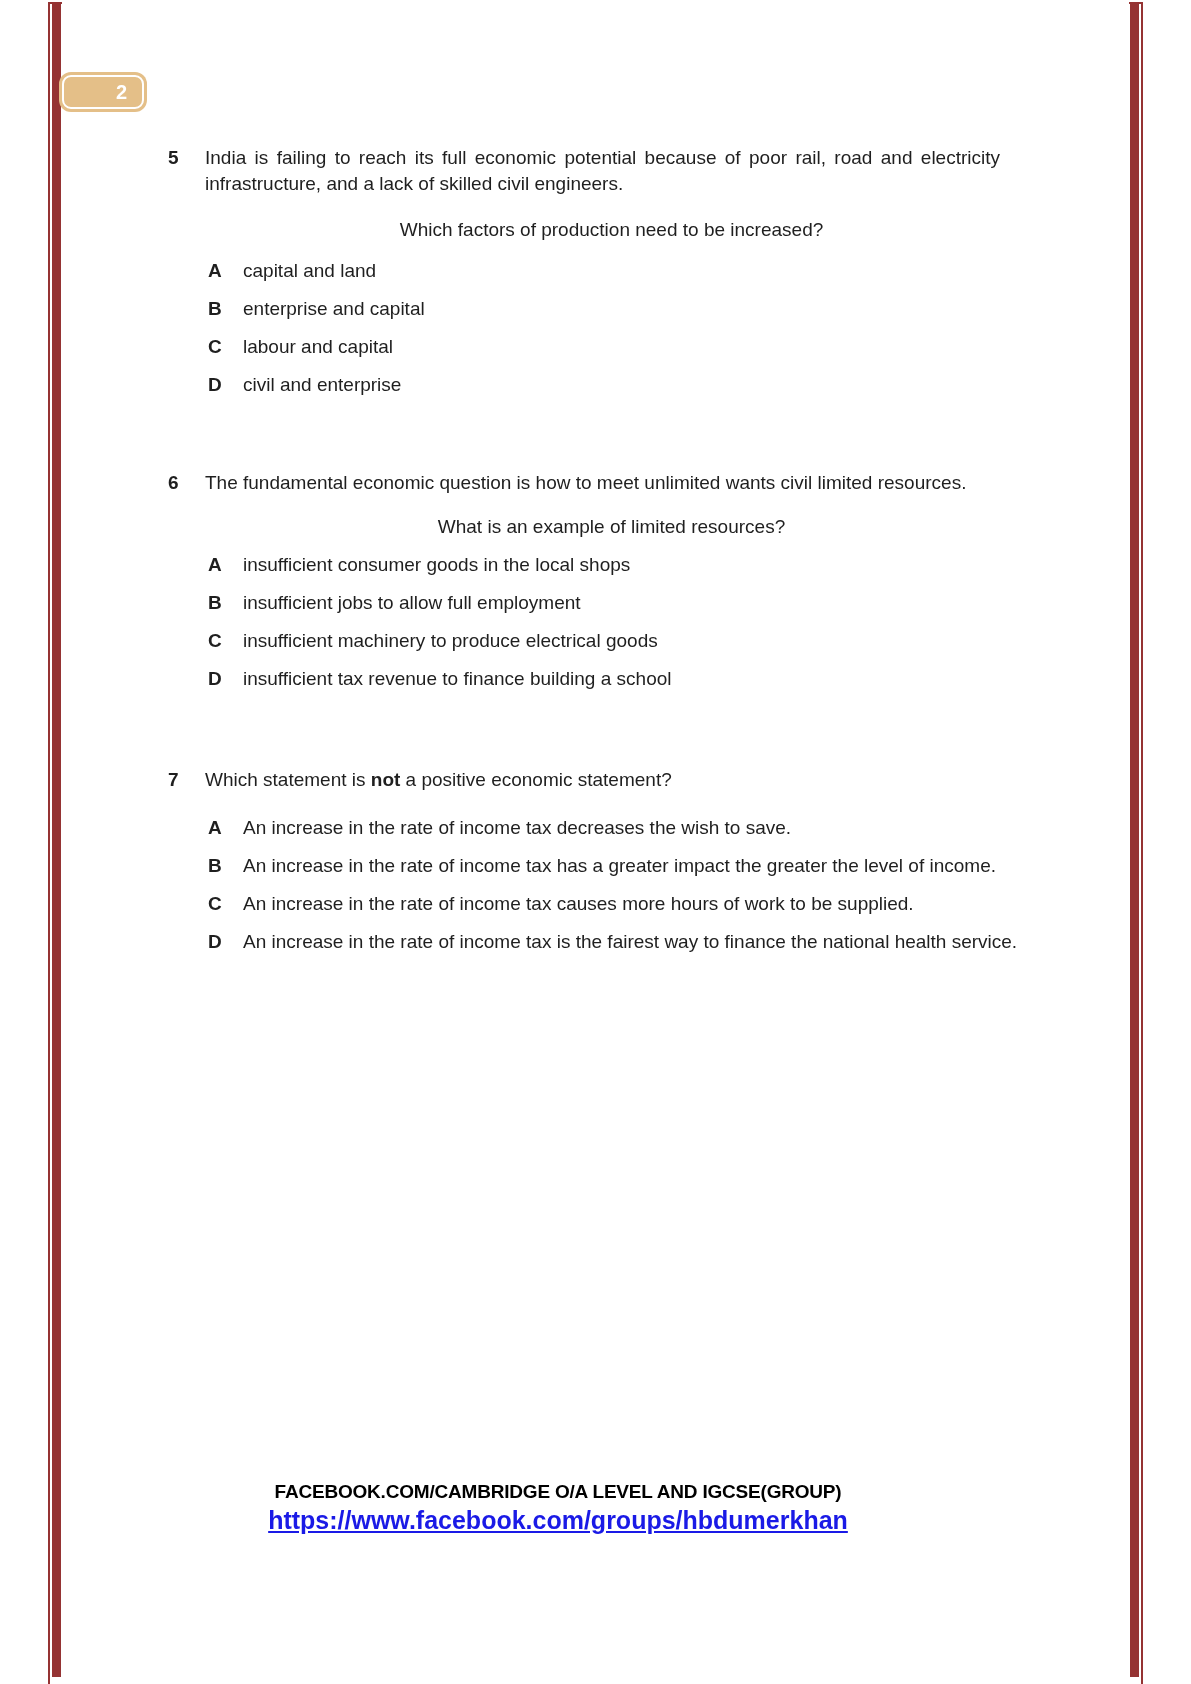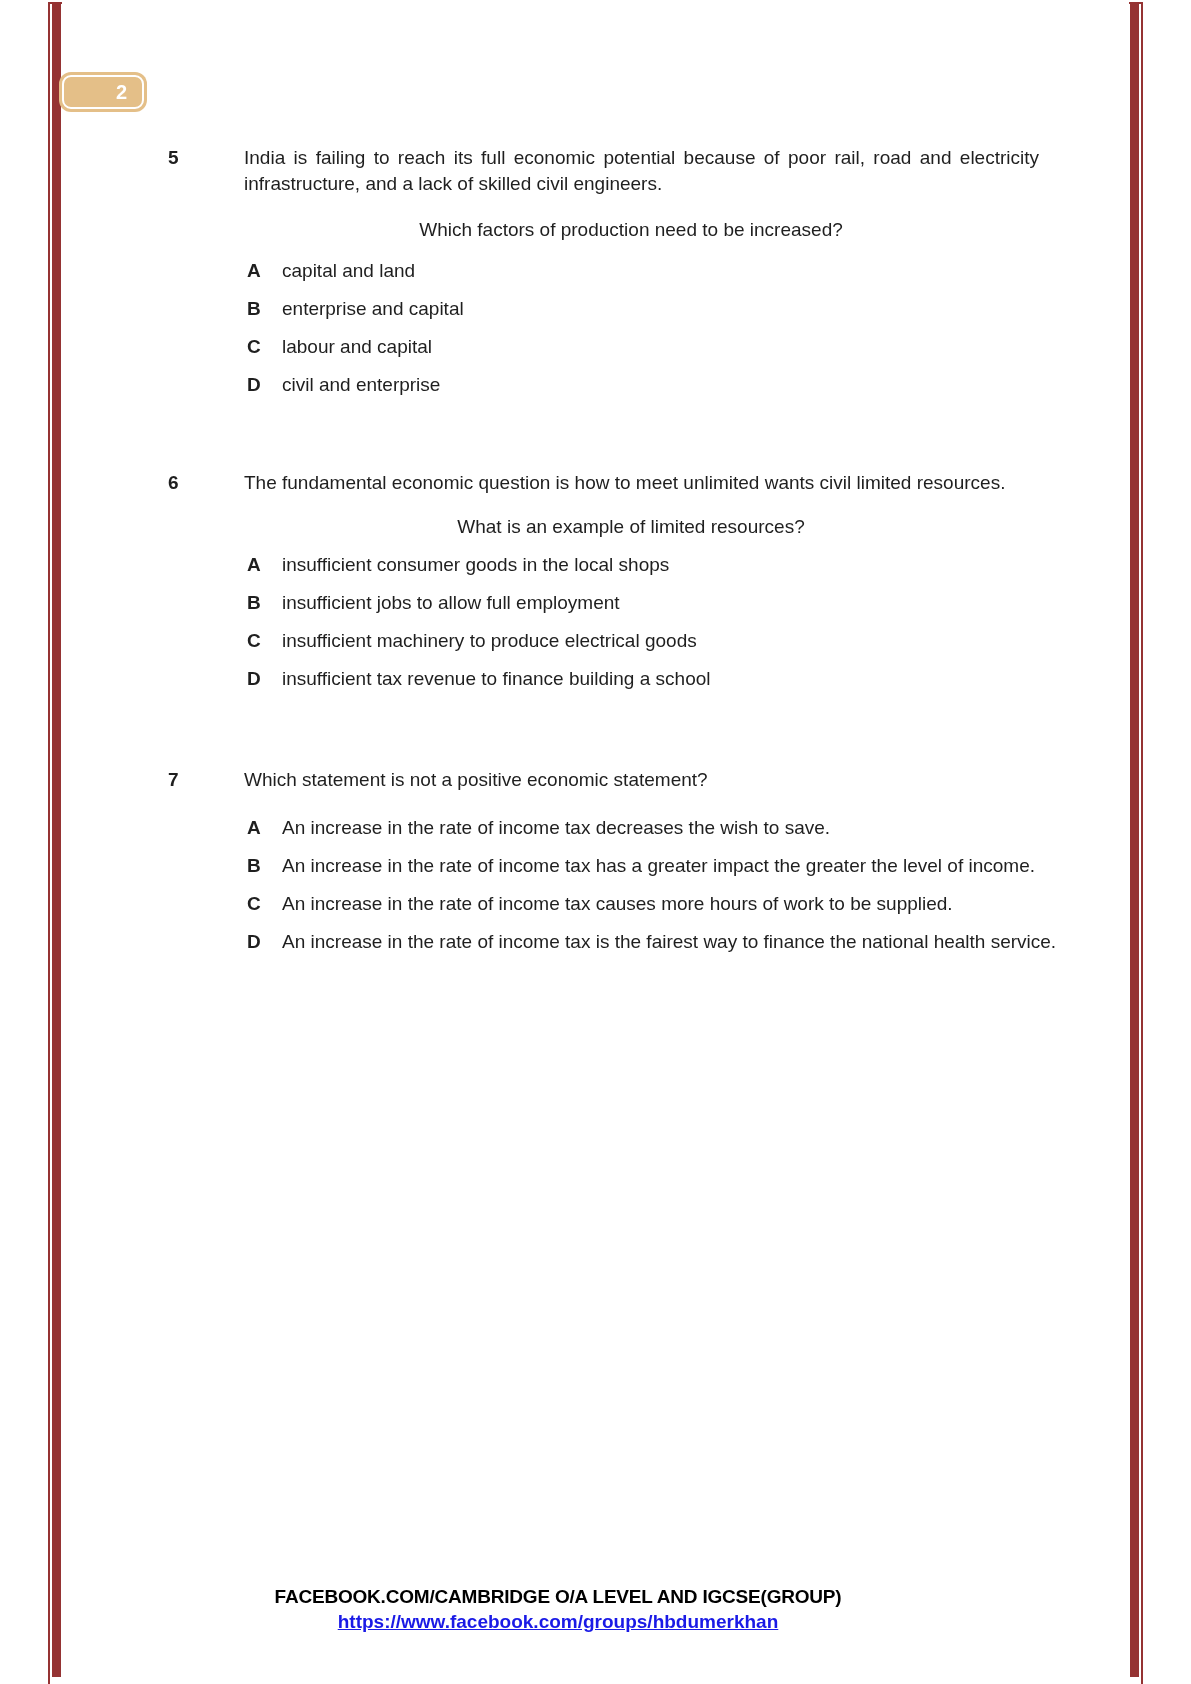--- a/index.html
+++ b/index.html
@@ -58,56 +58,56 @@
   
   .content {
     position: absolute;
     left: 168px; top: 145px;
     width: 850px;
     font-size: 19px;
     line-height: 26px;
   }
   .q-row { display: flex; }
   .q-num { width: 37px; font-weight: bold; flex: 0 0 37px; }
-  .q-body { flex: 1; min-width: 0; margin-left: 39px; }
+  .q-body { flex: 1; min-width: 0; }
 
   .stem-line-just { text-align: justify; text-align-last: justify; width: 795px; }
   .stem-line { white-space: nowrap; }
   .prompt { margin-top: 20px; white-space: nowrap; text-align: center; }
   .prompt-q6 { margin-top: 18px; }
 
   .opts { margin-top: 15px; }
   .opts-q6 { margin-top: 12px; }
   .opts-q7 { margin-top: 22px; }
   .opt { display: flex; margin-bottom: 12px; margin-left: 3px; }
   .opt:last-child { margin-bottom: 0; }
   .opt-letter { width: 35px; flex: 0 0 35px; font-weight: bold; }
   .opt-text { white-space: nowrap; }
 
   .q-block-6 { margin-top: 72px; }
   .q-block-7 { margin-top: 75px; }
-  .bold { font-weight: normal; text-align: center; }
+  .bold { font-weight: bold; text-align: center; }
 
   
   .footer {
     position: absolute;
-    left: 168px; top: 1586px;
+    left: 168px; top: 1481px;
     width: 780px;
     text-align: center;
   }
   .footer-title {
     font-size: 19px;
     font-weight: bold;
     letter-spacing: -0.2px;
     color: #000000;
   }
   .footer-link {
     display: inline-block;
     margin-top: 3px;
-    font-size: 19px;
+    font-size: 25px;
     font-weight: bold;
     color: var(--link-blue);
     text-decoration: underline;
     cursor: pointer;
   }
 </style>
 </head>
 <body>
 
 <div class="vline thin-left"></div>

